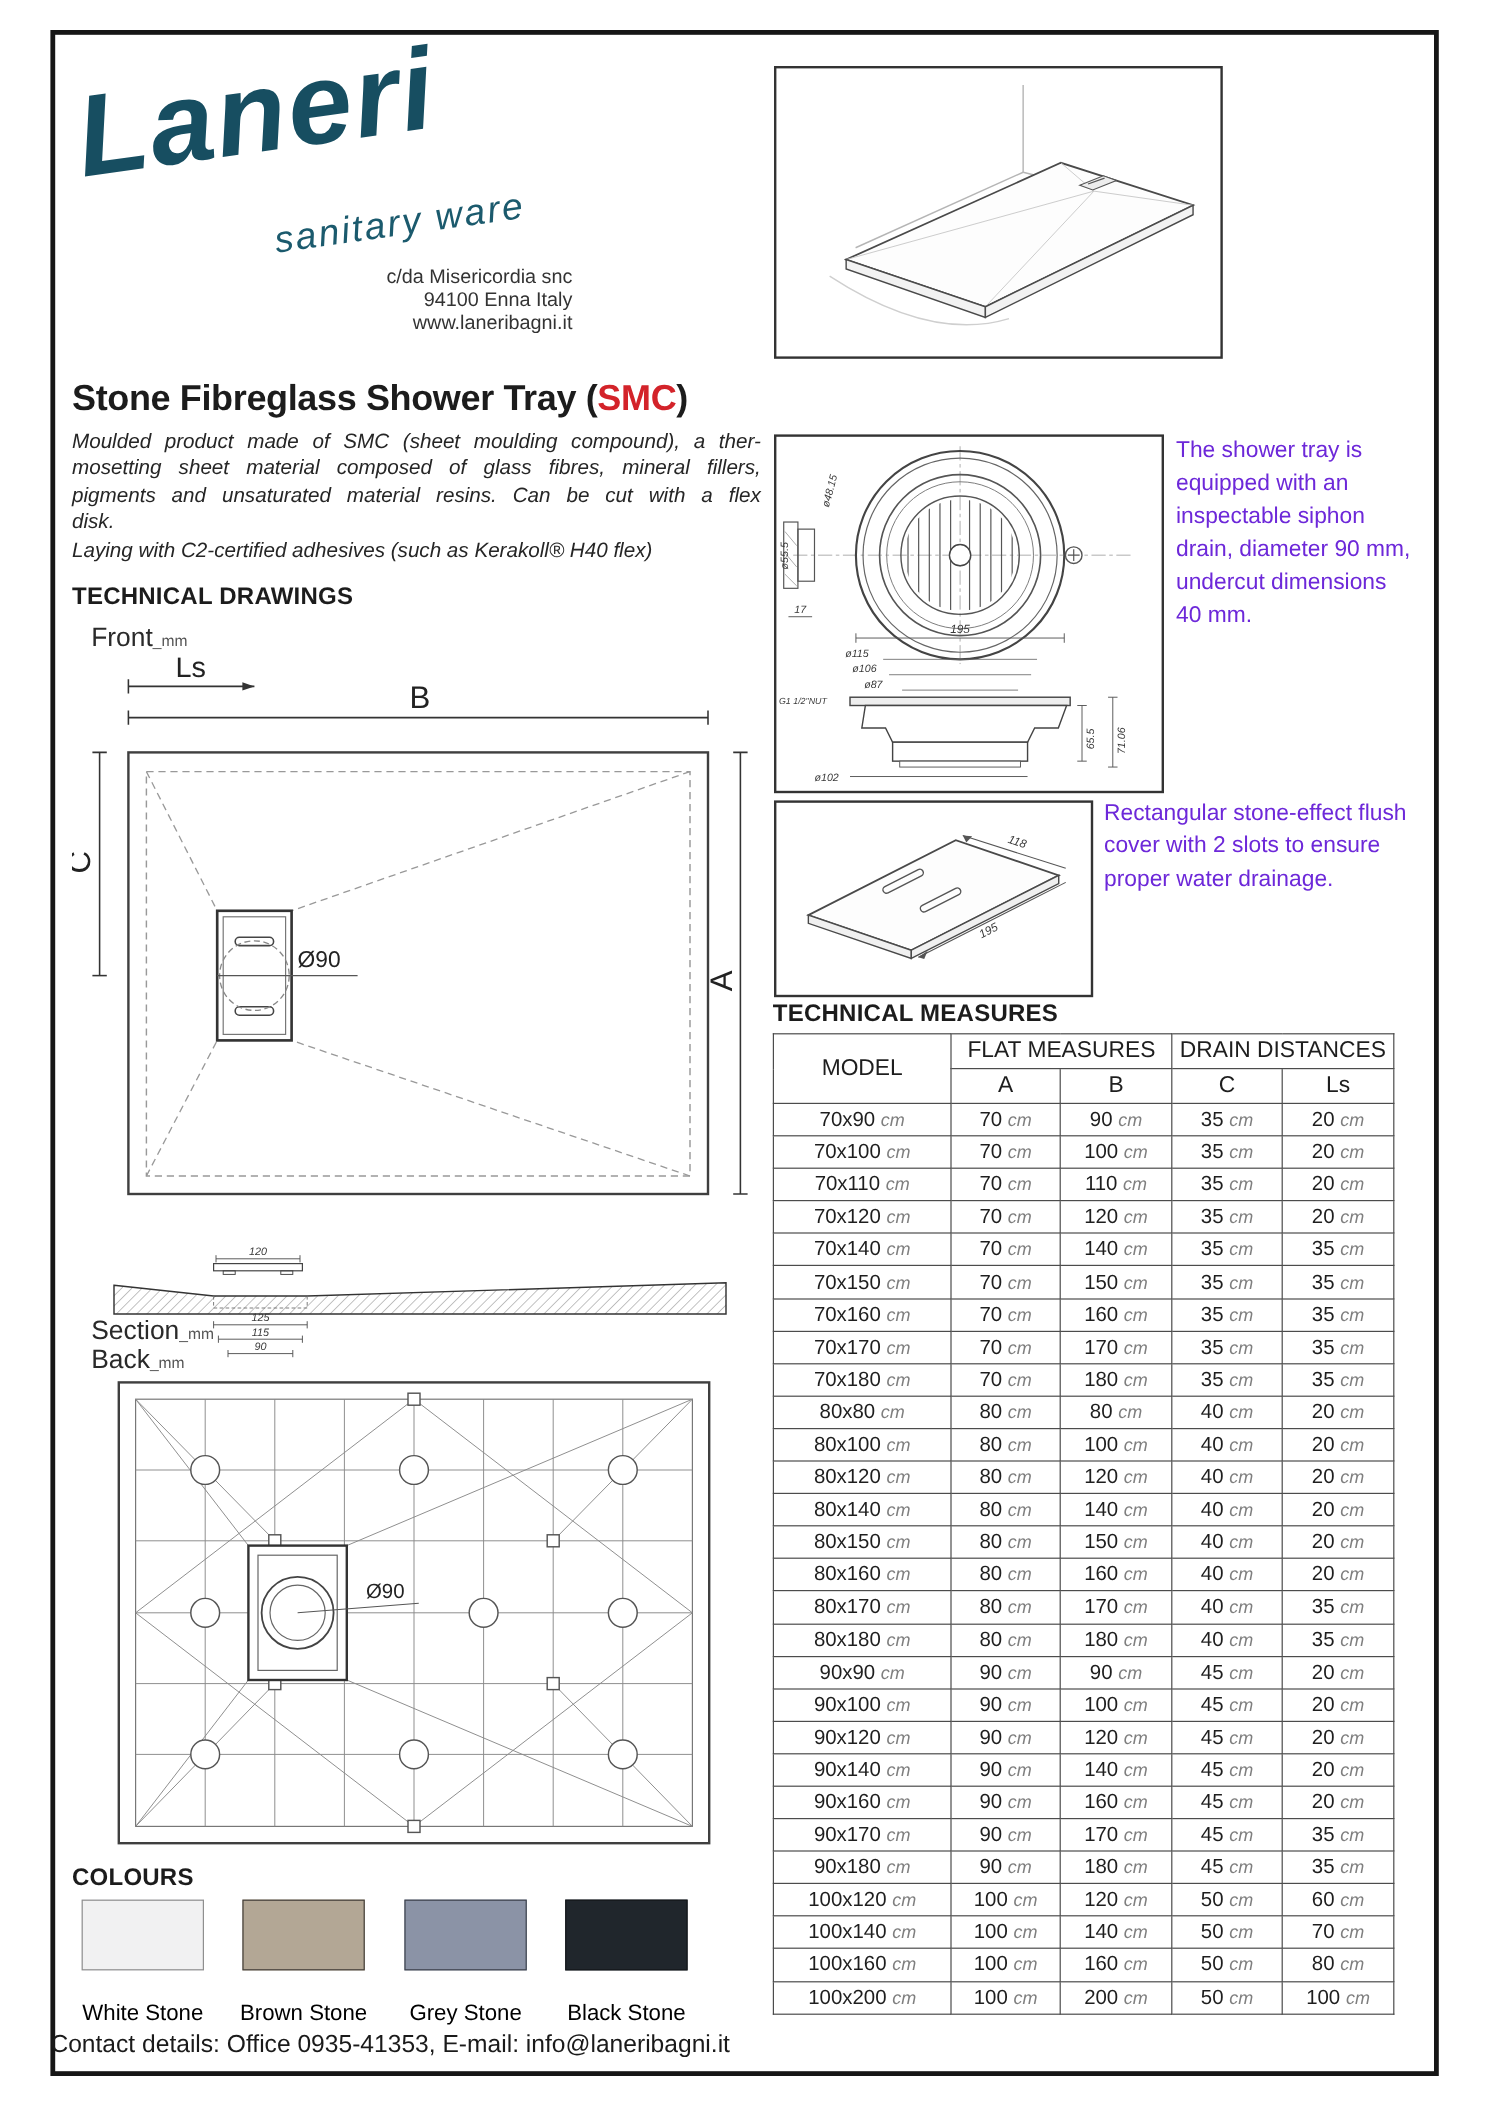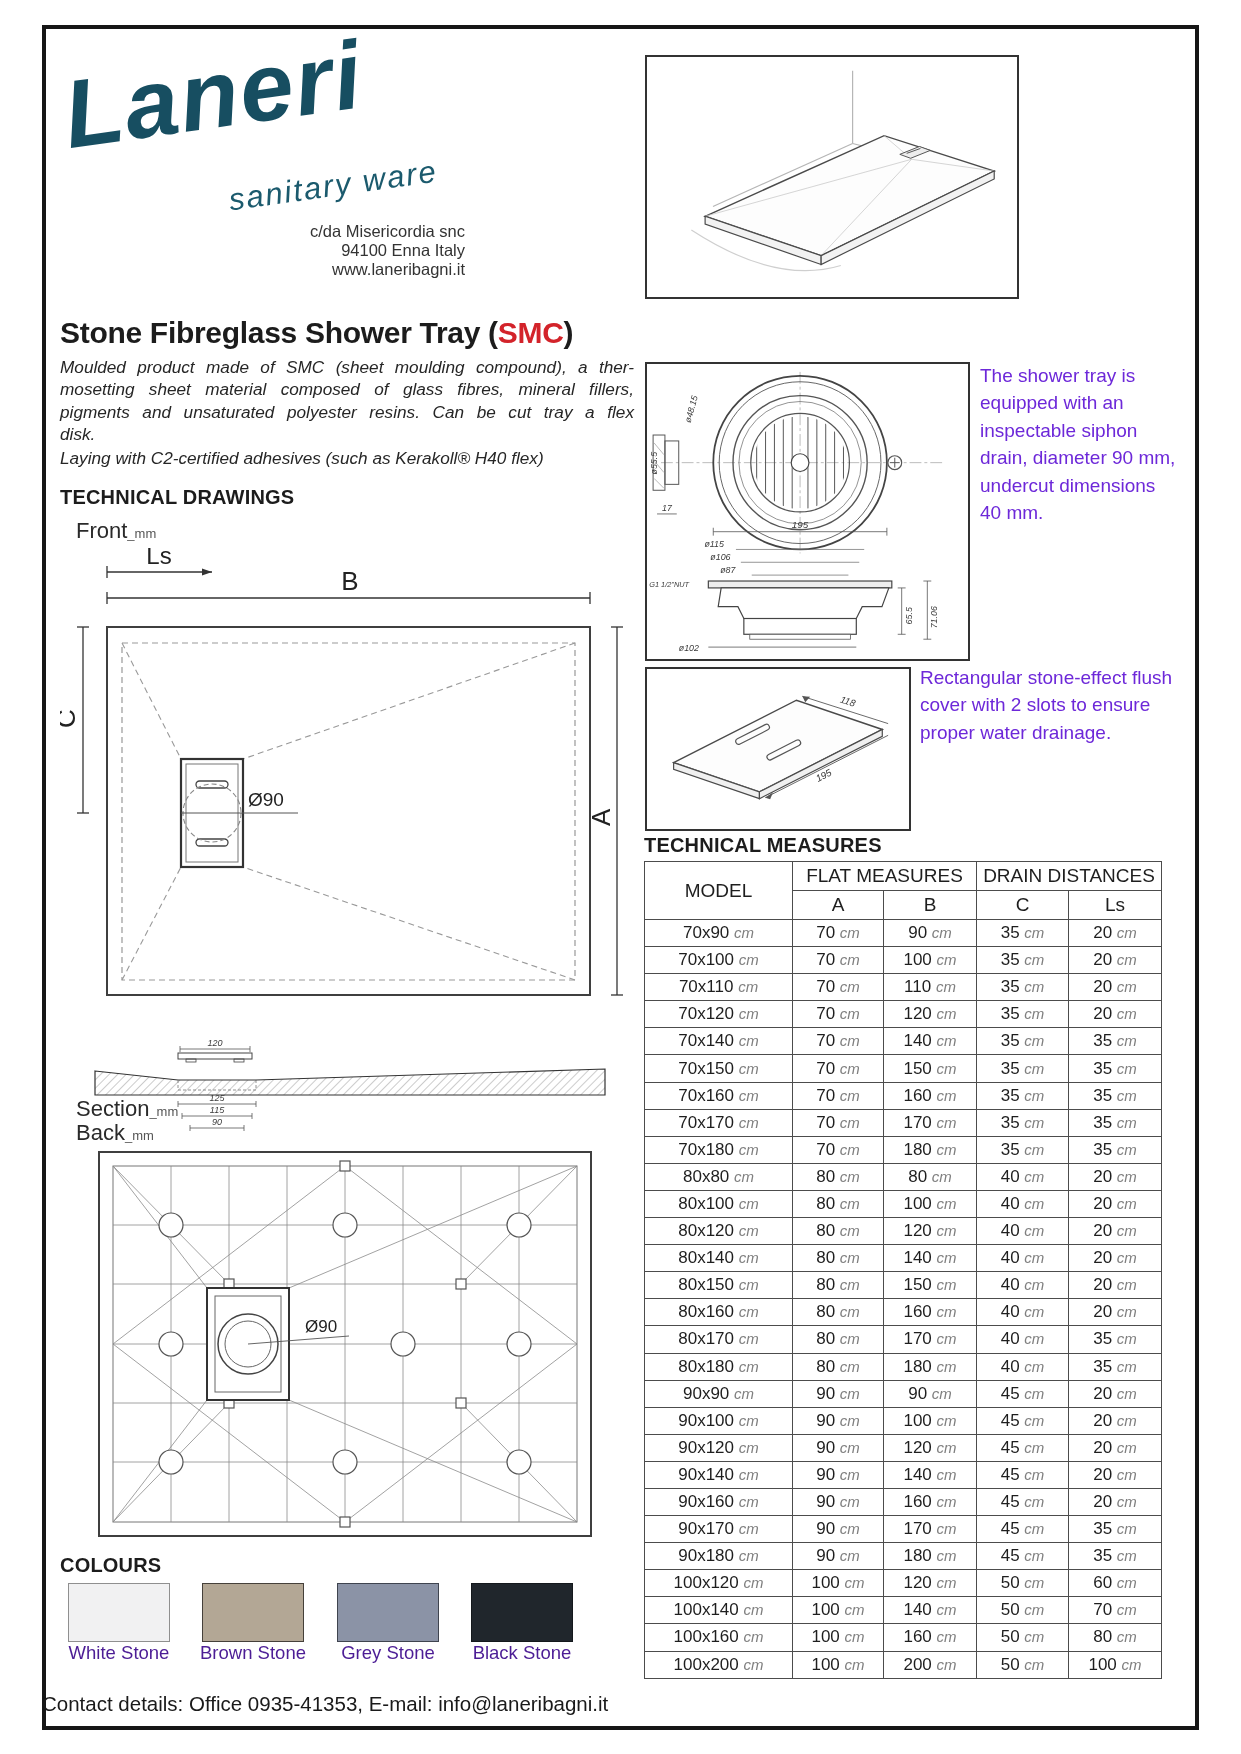--- a/index.html
+++ b/index.html
@@ -5,21 +5,21 @@
   html,body{margin:0;padding:0;background:#fff;}
   body{font-family:"Liberation Sans","DejaVu Sans",sans-serif;color:#222;}
   .page{position:relative;width:1241px;height:1754px;background:#fff;overflow:hidden;}
   .frame{position:absolute;left:42px;top:25px;width:1149px;height:1697px;border:4px solid #161616;}
   .abs{position:absolute;}
 
   
   .logo{left:58px;top:68px;transform:rotate(-8deg);transform-origin:left top;
         font-size:96px;font-weight:bold;font-style:italic;color:#174e61;letter-spacing:2px;line-height:1;}
   .tagline{left:228px;top:168px;transform:rotate(-8deg);font-size:31px;font-style:italic;color:#1b5a6d;letter-spacing:2px;}
-  .address{left:178px;top:222px;width:287px;text-align:right;font-size:16.5px;line-height:19px;color:#333;}
+  .address{left:190px;top:222px;width:287px;text-align:right;font-size:16.5px;line-height:19px;color:#333;}
 
   
   .title{left:60px;top:316px;font-size:30px;font-weight:bold;color:#1c1c1c;letter-spacing:-0.3px;}
   .title .red{color:#d3232a;}
   .para{left:60px;top:356px;width:574px;font-size:17.2px;line-height:22.3px;color:#262626;font-style:italic;}
   .pline.just{text-align:justify;text-align-last:justify;}
   .h-sec{font-size:20px;font-weight:bold;color:#1c1c1c;letter-spacing:0.2px;}
   .draw-label{font-size:22px;color:#2a2a2a;}
   .draw-label .sub{font-size:13px;color:#555;}
 
@@ -31,21 +31,21 @@
   .meas-table{width:517px;border-collapse:collapse;table-layout:fixed;}
   .meas-table th,.meas-table td{border:1px solid #4c4c4c;text-align:center;padding:0;vertical-align:middle;}
   .meas-table th{font-weight:normal;font-size:19px;height:28px;color:#1e1e1e;}
   .meas-table th.model{font-size:19px;}
   .meas-table td{height:26.1px;font-size:17px;color:#1e1e1e;}
   .u{font-style:italic;color:#7f7f7f;font-size:15px;}
 
   
   .swatch-wrap{width:134px;text-align:center;}
   .swatch{width:100px;height:57px;margin:0 auto;border:1px solid #3f3f3f;}
-  .swatch-label{margin-top:0;font-size:18.5px;color:#4c1d95;}
+  .swatch-label{margin-top:24px;font-size:18.5px;color:#000000;}
 
   .footer{left:42px;top:1692px;width:1157px;text-align:left;font-size:20.5px;color:#1a1a1a;}
 
   svg{display:block;}
   svg text{font-family:"Liberation Sans","DejaVu Sans",sans-serif;}
   .dimtxt{font-style:italic;fill:#3a3a3a;}
 </style>
 </head>
 <body>
 
@@ -75,21 +75,21 @@
       <polygon points="176,202 176,211 352,124 352,116" fill="#f2f2f2" stroke="#4a4a4a" stroke-width="1.2"></polygon>
       <polygon points="256,99 276,91 287,95 267,103" fill="#ededed" stroke="#555" stroke-width="1"></polygon>
       <line x1="263" y1="98" x2="277" y2="93" stroke="#555" stroke-width="1"></line>
     </svg>
   </div>
 
   <div class="abs title"><span>Stone Fibreglass Shower Tray (</span><span class="red">SMC</span><span>)</span></div>
   <div class="abs para">
     <div class="pline just">Moulded product made of SMC (sheet moulding compound), a ther-</div>
     <div class="pline just">mosetting sheet material composed of glass fibres, mineral fillers,</div>
-    <div class="pline just">pigments and unsaturated polyester resins. Can be cut tray a flex</div>
+    <div class="pline just">pigments and unsaturated material resins. Can be cut with a flex</div>
     <div class="pline">disk.</div>
     <div class="pline" style="margin-top:2px;">Laying with C2-certified adhesives (such as Kerakoll® H40 flex)</div>
   </div>
 
   <div class="abs h-sec" style="left:60px;top:486px;">TECHNICAL DRAWINGS</div>
   <div class="abs draw-label" style="left:76px;top:518px;"><span>Front</span><span class="sub">_mm</span></div>
 
   <div class="abs" style="left:60px;top:548px;">
     <svg width="570" height="455" viewBox="0 0 570 455">
 

